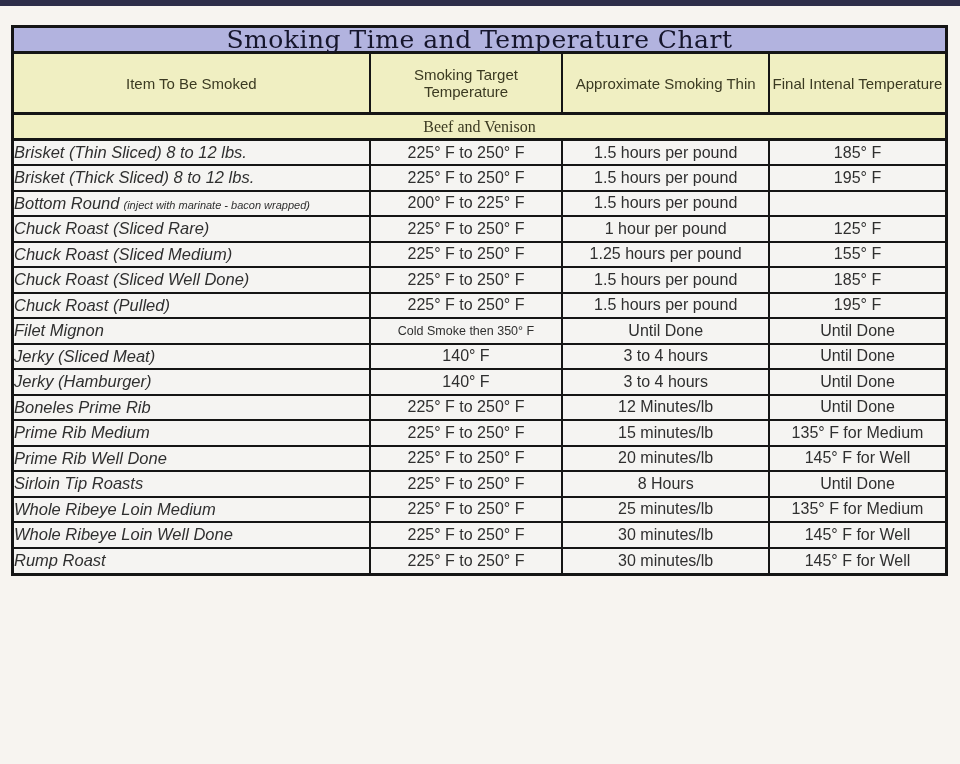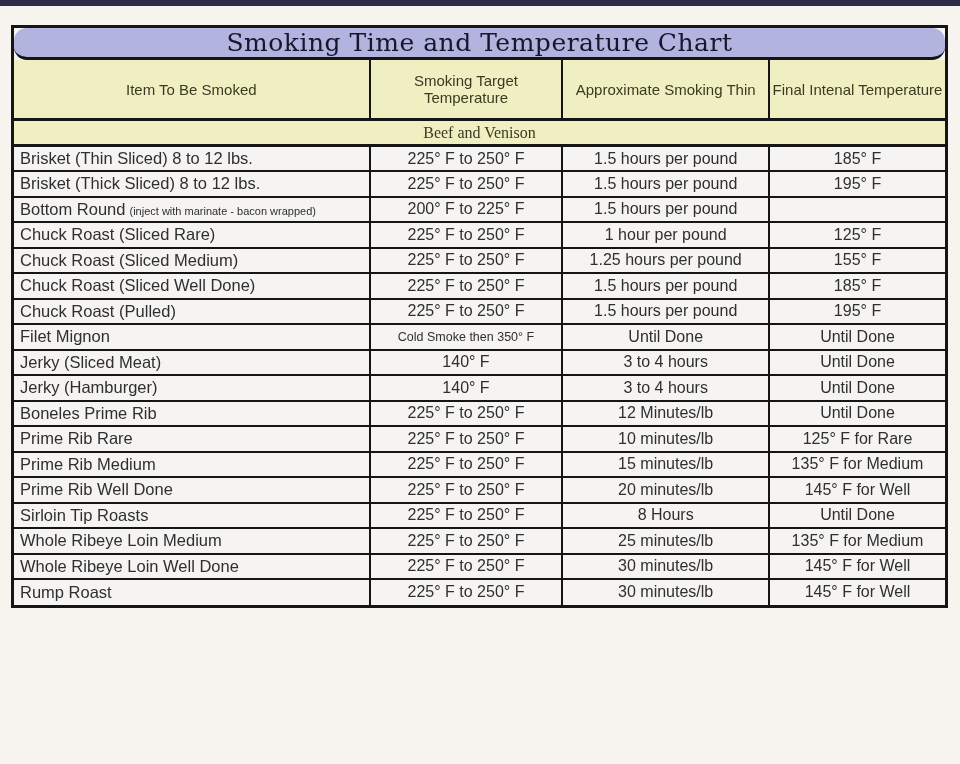--- a/index.html
+++ b/index.html
@@ -14,42 +14,42 @@
     width:960px;height:764px;overflow:hidden;position:relative;
     background:var(--page-bg);
     font-family:"Liberation Sans", sans-serif;
   }
   .top-strip{position:absolute;left:0;top:0;width:960px;height:6px;background:var(--strip);}
   .table-wrap{
     position:absolute;left:11px;top:25px;width:937px;
     border:3px solid var(--border);background:var(--cell-bg);
   }
   .title-bar{
-    height:32px;background:var(--title-bg);
+    height:26px;background:var(--title-bg);
     border-bottom:3px solid var(--border);
     display:flex;align-items:center;justify-content:center;
     font-family:"DejaVu Serif", serif;font-size:25px;letter-spacing:0.5px;
-    color:var(--title-text);font-weight:500;border-radius:13px;
+    color:var(--title-text);font-weight:500;
   }
   table{width:100%;border-collapse:collapse;border:hidden;table-layout:fixed;}
   col.c1{width:38.2%;} col.c2{width:20.7%;} col.c3{width:22.2%;} col.c4{width:18.9%;}
   th,td{border:2px solid var(--border);}
   thead th{
     background:var(--header-bg);color:var(--header-text);
     font-weight:normal;font-size:15px;text-align:center;padding:0;margin-left:32px;
   }
   tr.header-row th{height:45px;border-bottom-width:3px;}
   tr.header-row th.hdr-temp{padding:12px 34px;}
   tr.section-row th{height:26px;font-size:16px;border-bottom-width:3px;font-family:Liberation Serif, serif;}
   tbody td{
     height:25.5px;background:var(--cell-bg);color:var(--cell-text);
     font-size:16px;text-align:center;padding:0 2px;
     white-space:nowrap;overflow:hidden;
   }
-  td.c-item{text-align:left;padding-left:6px;font-size:16.5px;}
+  td.c-item{text-align:left;padding-left:0;font-size:16.5px;font-style:italic;}
   .note{font-size:11px;margin-left:4px;letter-spacing:0;}
   .small-text{font-size:12.5px;}
 </style>
 </head>
 <body>
 
 <div class="top-strip"></div>
 
 <div class="table-wrap">
   <div class="title-bar">
@@ -146,26 +146,20 @@
     <td class="c-final">Until Done</td>
   </tr>
 
   <tr>
     <td class="c-item"><span>Boneles Prime Rib</span><span class="note"></span></td>
     <td class="c-temp">225° F to 250° F</td>
     <td class="c-time">12 Minutes/lb</td>
     <td class="c-final">Until Done</td>
   </tr>
 
-  <tr>
-    <td class="c-item"><span>Prime Rib Rare</span><span class="note"></span></td>
-    <td class="c-temp">225° F to 250° F</td>
-    <td class="c-time">10 minutes/lb</td>
-    <td class="c-final">125° F for Rare</td>
-  </tr>
 
   <tr>
     <td class="c-item"><span>Prime Rib Medium</span><span class="note"></span></td>
     <td class="c-temp">225° F to 250° F</td>
     <td class="c-time">15 minutes/lb</td>
     <td class="c-final">135° F for Medium</td>
   </tr>
 
   <tr>
     <td class="c-item"><span>Prime Rib Well Done</span><span class="note"></span></td>

